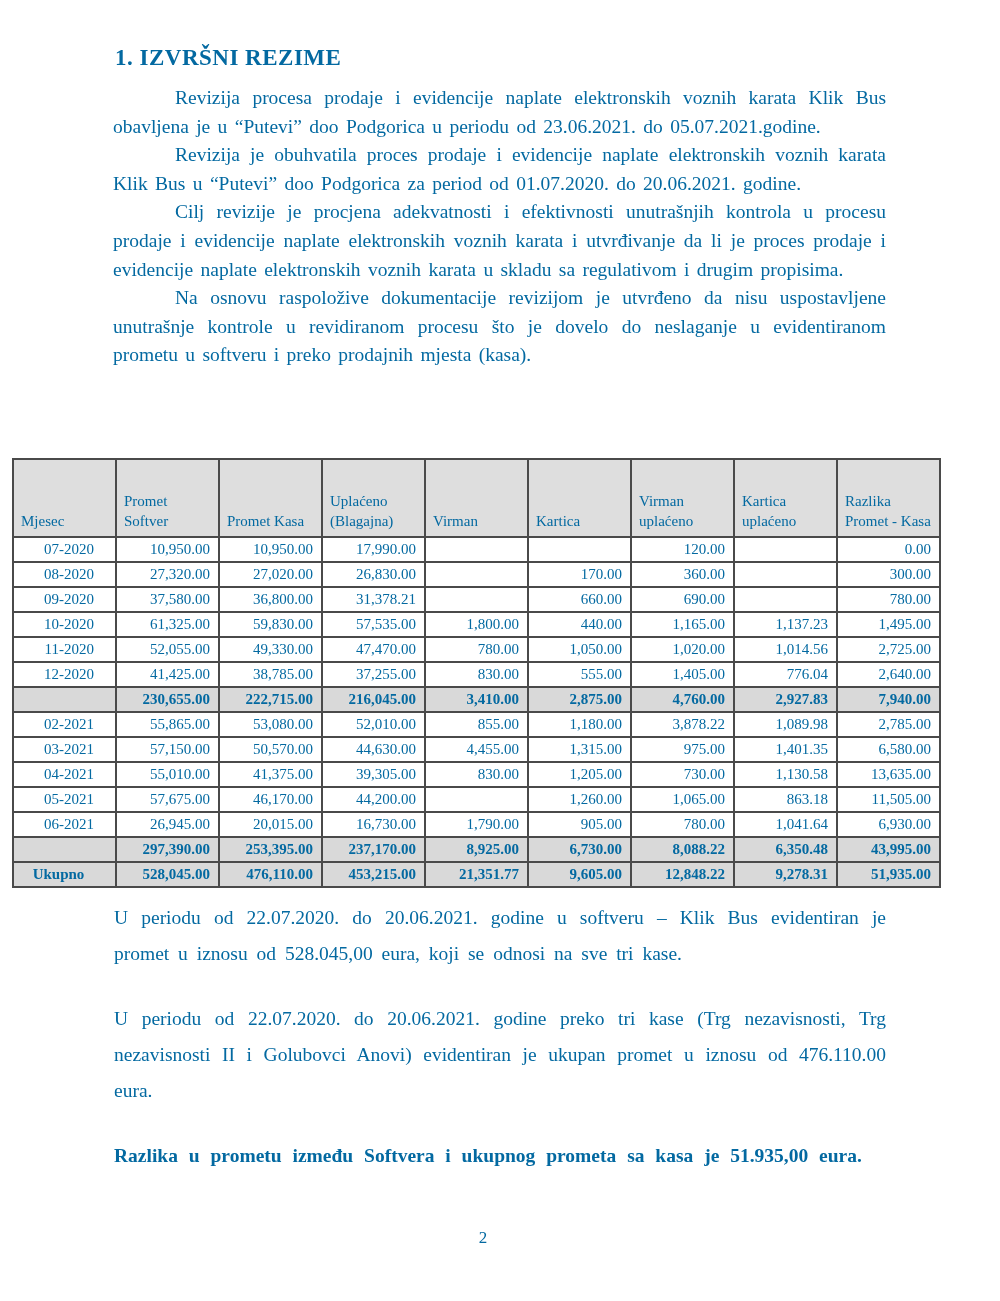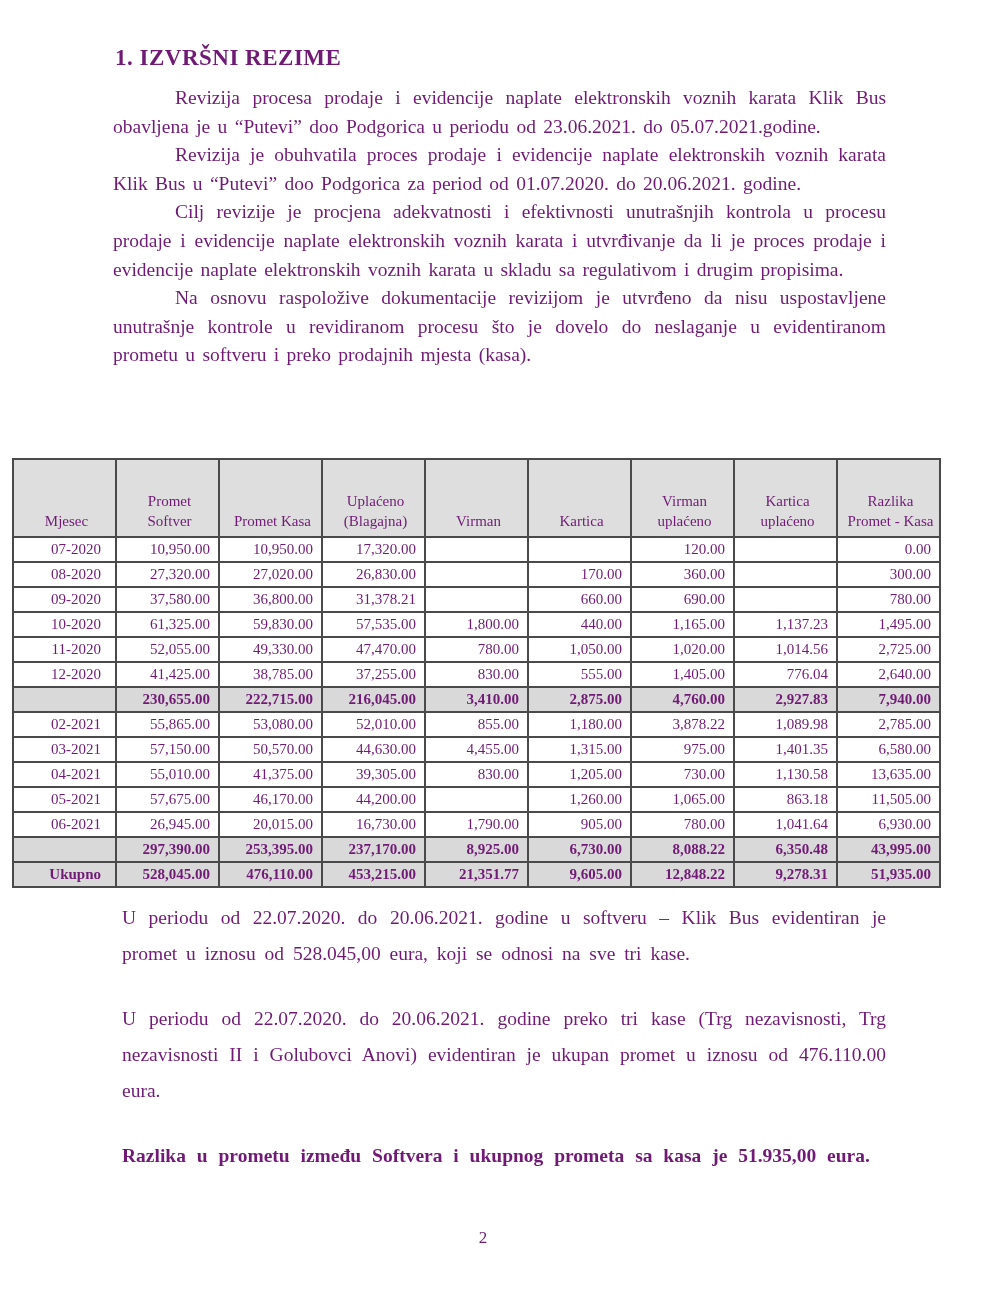--- a/index.html
+++ b/index.html
@@ -6,21 +6,21 @@
     margin: 0;
     padding: 0;
     background: #ffffff;
   }
   .doc-page {
     position: relative;
     width: 1000px;
     height: 1301px;
     background: #ffffff;
     font-family: "Liberation Serif", "DejaVu Serif", serif;
-    color: #701a75;
+    color: #0369a1;
     overflow: hidden;
   }
   .section-title {
     position: absolute;
     top: 30px;
     left: 115px;
     font-size: 23px;
     font-weight: bold;
     letter-spacing: 0.5px;
   }
@@ -51,57 +51,57 @@
     font-size: 15px;
   }
   table.revenue-table th,
   table.revenue-table td {
     border: 2px solid #4a4a4a;
     overflow: hidden;
   }
   table.revenue-table thead th {
     height: 68px;
     vertical-align: bottom;
-    text-align: center;
+    text-align: left;
     font-weight: normal;
     padding: 3px 3px 5px 7px;
     background: #dedede;
     line-height: 1.3;
   }
   table.revenue-table tbody td {
     height: 21px;
     padding: 1px 8px 1px 2px;
     text-align: right;
     background: #ffffff;
     white-space: nowrap;
   }
   table.revenue-table tbody td.month-cell {
-    padding-right: 14px;
+    padding-right: 21px;
   }
   table.revenue-table tbody tr.subtotal td,
   table.revenue-table tbody tr.total td {
     background: #d9d9d9;
     font-weight: bold;
   }
   table.revenue-table tbody tr.total td.month-cell {
-    text-align: right;
+    text-align: center;
     padding-left: 9px;
   }
   .summary {
     position: absolute;
     top: 900px;
     left: 110px;
     width: 776px;
     font-size: 19.5px;
     line-height: 36px;
     text-align: justify;
     word-spacing: 4px;
   }
   .summary p {
-    margin: 0 0 29px 12px;
+    margin: 0 0 29px 4px;
   }
   .summary p.final-note {
     font-weight: bold;
     word-spacing: 6px;
   }
   .page-number {
     position: absolute;
     top: 1228px;
     left: 0;
     width: 966px;
@@ -136,21 +136,21 @@
           <th>Virman uplaćeno</th>
           <th>Kartica uplaćeno</th>
           <th>Razlika Promet - Kasa</th>
         </tr>
       </thead>
       <tbody>
           <tr class="data">
             <td class="month-cell">07-2020</td>
             <td>10,950.00</td>
             <td>10,950.00</td>
-            <td>17,320.00</td>
+            <td>17,990.00</td>
             <td></td>
             <td></td>
             <td>120.00</td>
             <td></td>
             <td>0.00</td>
           </tr>
           <tr class="data">
             <td class="month-cell">08-2020</td>
             <td>27,320.00</td>
             <td>27,020.00</td>

